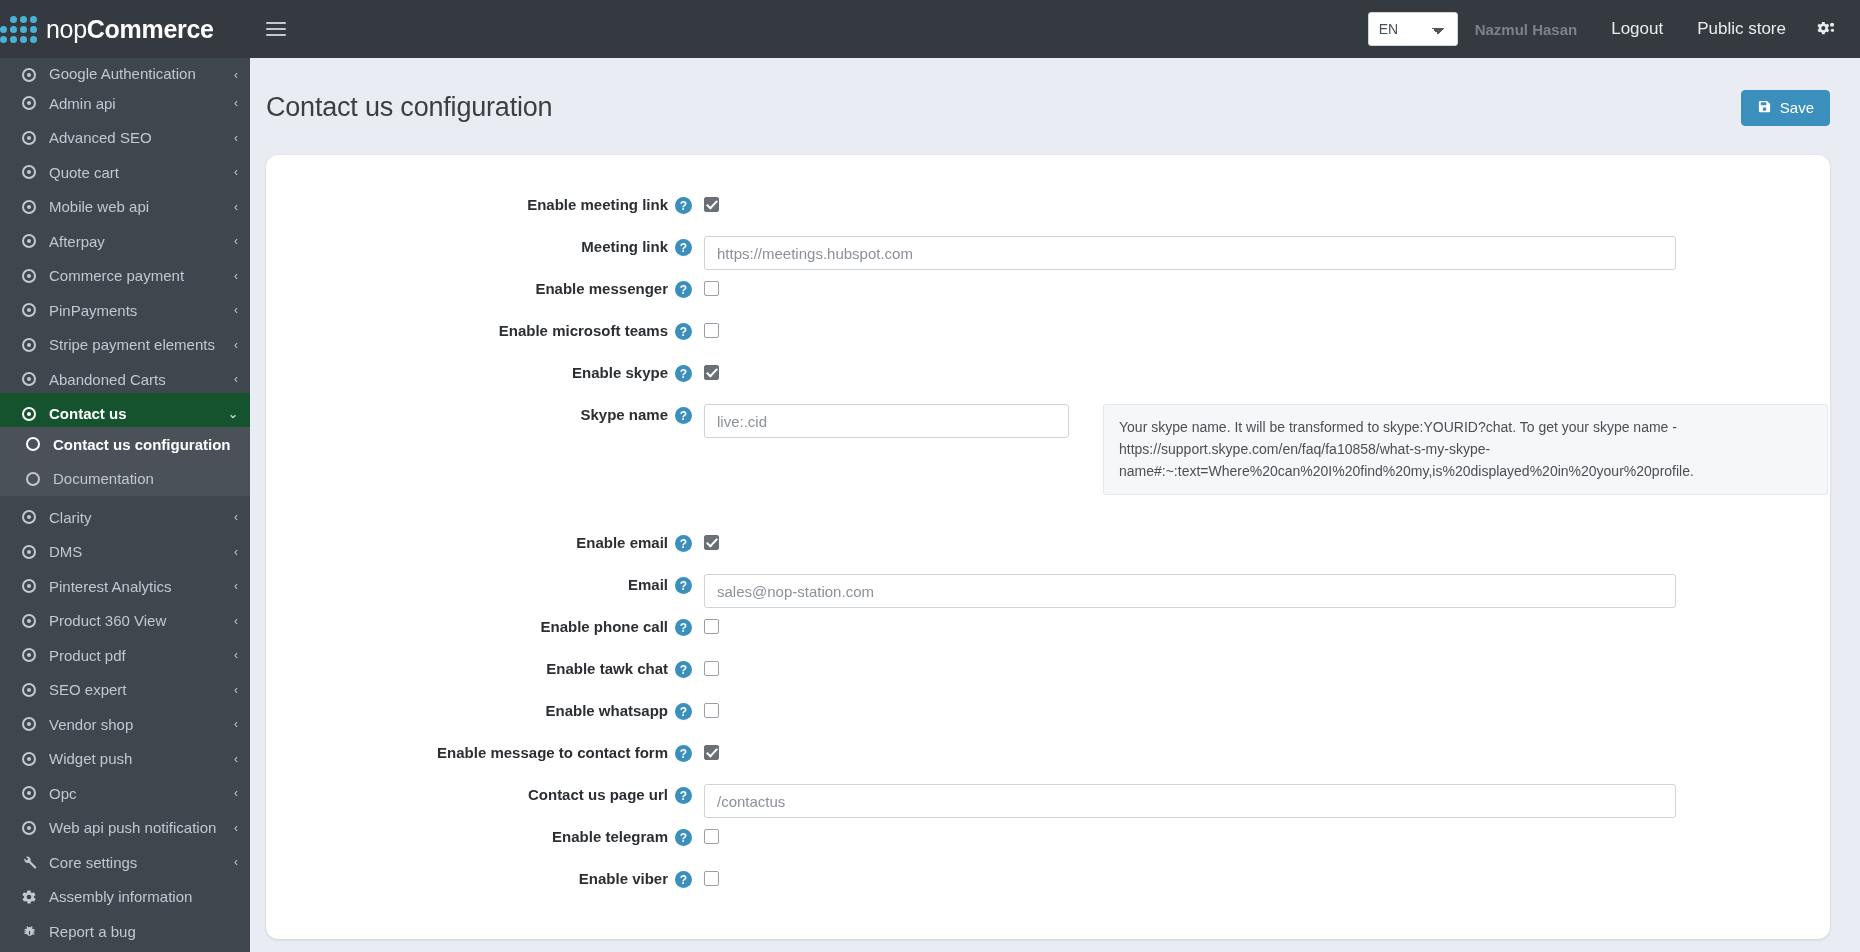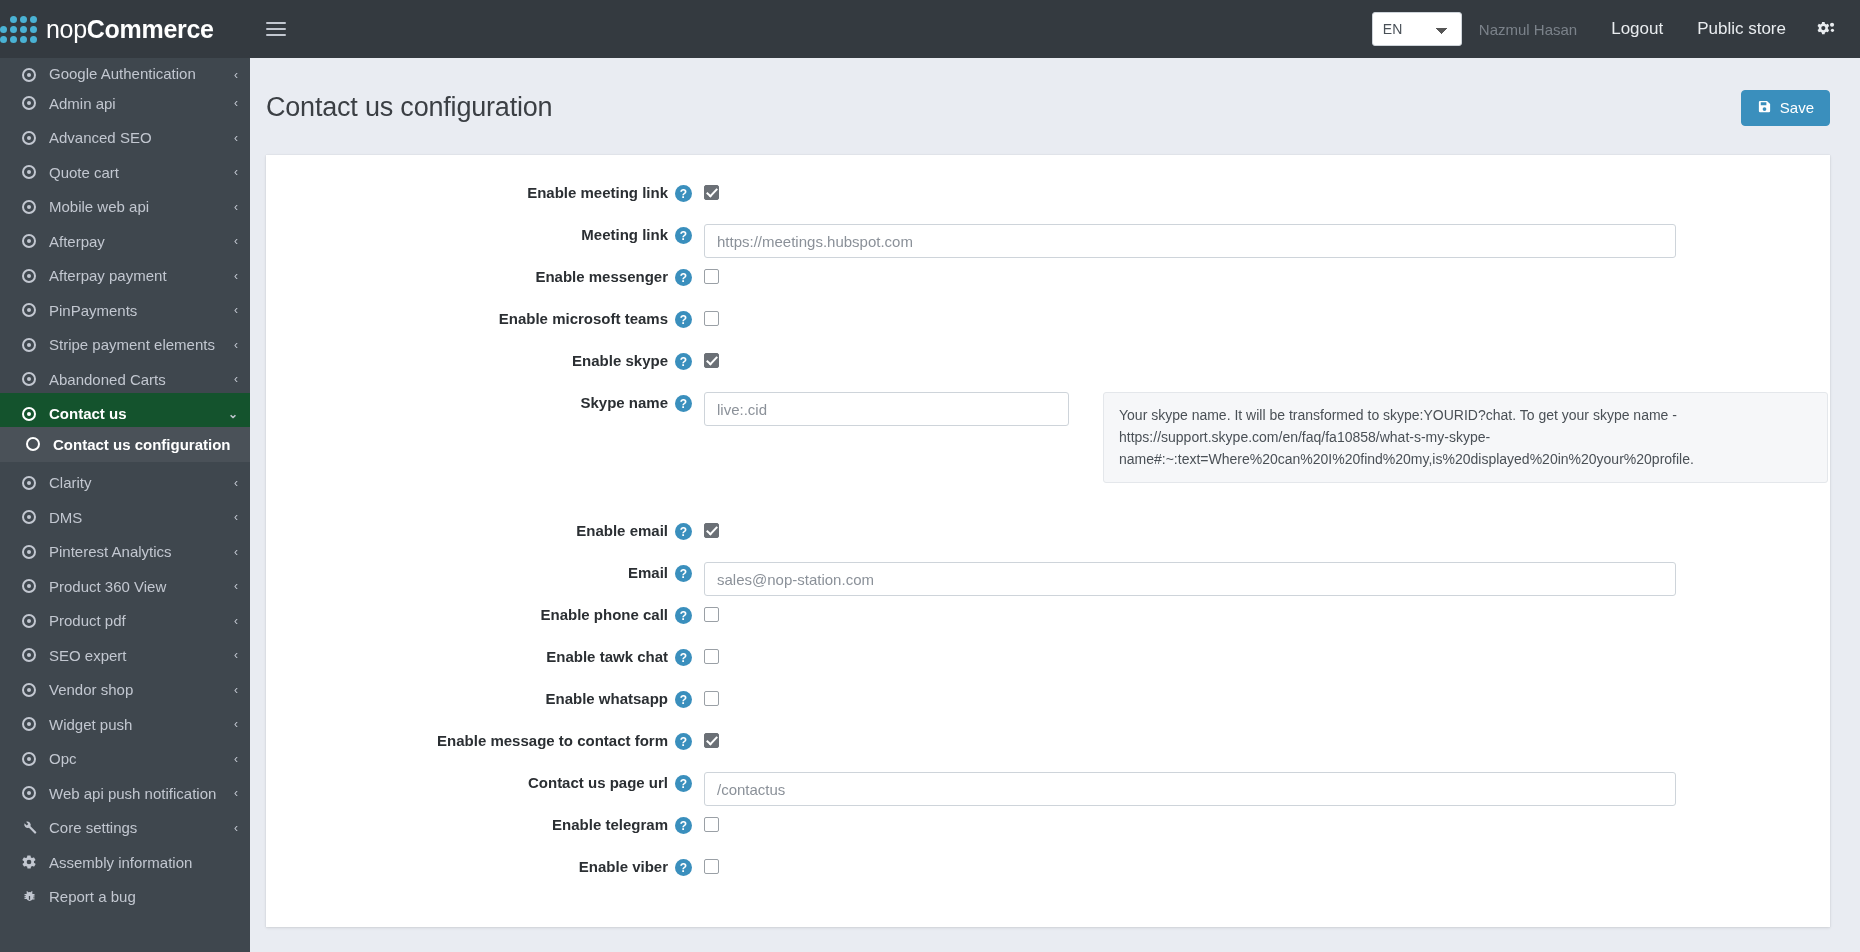--- a/index.html
+++ b/index.html
@@ -66,21 +66,21 @@
     font-size: 14px;
     color: #495057;
     font-family: "Liberation Sans", sans-serif;
     cursor: pointer;
     background-image: linear-gradient(45deg, transparent 50%, #555 50%), linear-gradient(135deg, #555 50%, transparent 50%);
     background-position: calc(100% - 19px) 15px, calc(100% - 13px) 15px;
     background-size: 6px 6px, 6px 6px;
     background-repeat: no-repeat;
   }
   .tb-user {
-    color: #7b828a; font-size: 15px; padding: 0 17px; white-space: nowrap;
+    color: #7b828a; font-size: 15px; padding: 0 17px; white-space: nowrap; font-weight: bold;
   }
   .tb-link {
     color: #e9ecef; font-size: 17px; padding: 0 17px; text-decoration: none; white-space: nowrap; cursor: pointer;
   }
   .tb-gear { padding: 0 6px 0 14px; display: flex; align-items: center; cursor: pointer; color: #e9ecef; }
 
   
   .sidebar {
     position: absolute; top: 58px; left: 0;
     width: 250px; height: 894px;
@@ -154,23 +154,23 @@
     padding: 0 15px;
     font-size: 15px;
     display: inline-flex; align-items: center; gap: 8px;
     cursor: pointer;
     font-family: "Liberation Sans", sans-serif;
   }
 
   .card {
     margin: 0 30px 0 16px;
     background: #fff;
-    border-radius: 0;
+    border-radius: 12px;
     box-shadow: 0 0 1px rgba(0,0,0,.12), 0 1px 3px rgba(0,0,0,.10);
-    padding: 20px 20px 36px 20px;
+    padding: 32px 20px 36px 20px;
   }
 
   .frow {
     display: flex; align-items: flex-start;
     margin-bottom: 0;
     min-height: 42px;
   }
   .flabel {
     width: 418px; flex: 0 0 418px;
     text-align: right;
@@ -331,21 +331,21 @@
         <span class="dot-ico"></span>
       </span>
     <span class="lbl">Afterpay</span>
     <span class="chev">‹</span>
   </div>
 
   <div class="nav-item">
     <span class="ico">
         <span class="dot-ico"></span>
       </span>
-    <span class="lbl">Afterpay payment</span>
+    <span class="lbl">Commerce payment</span>
     <span class="chev">‹</span>
   </div>
 
   <div class="nav-item">
     <span class="ico">
         <span class="dot-ico"></span>
       </span>
     <span class="lbl">PinPayments</span>
     <span class="chev">‹</span>
   </div>
@@ -374,20 +374,26 @@
     <span class="chev">⌄</span>
   </div>
 
   <div class="nav-sub current">
     <span class="ico">
         <span class="ring-ico"></span>
       </span>
     <span class="lbl">Contact us configuration</span>
   </div>
 
+  <div class="nav-sub">
+    <span class="ico">
+        <span class="ring-ico"></span>
+      </span>
+    <span class="lbl">Documentation</span>
+  </div>
 
   <div class="nav-item">
     <span class="ico">
         <span class="dot-ico"></span>
       </span>
     <span class="lbl">Clarity</span>
     <span class="chev">‹</span>
   </div>
 
   <div class="nav-item">

